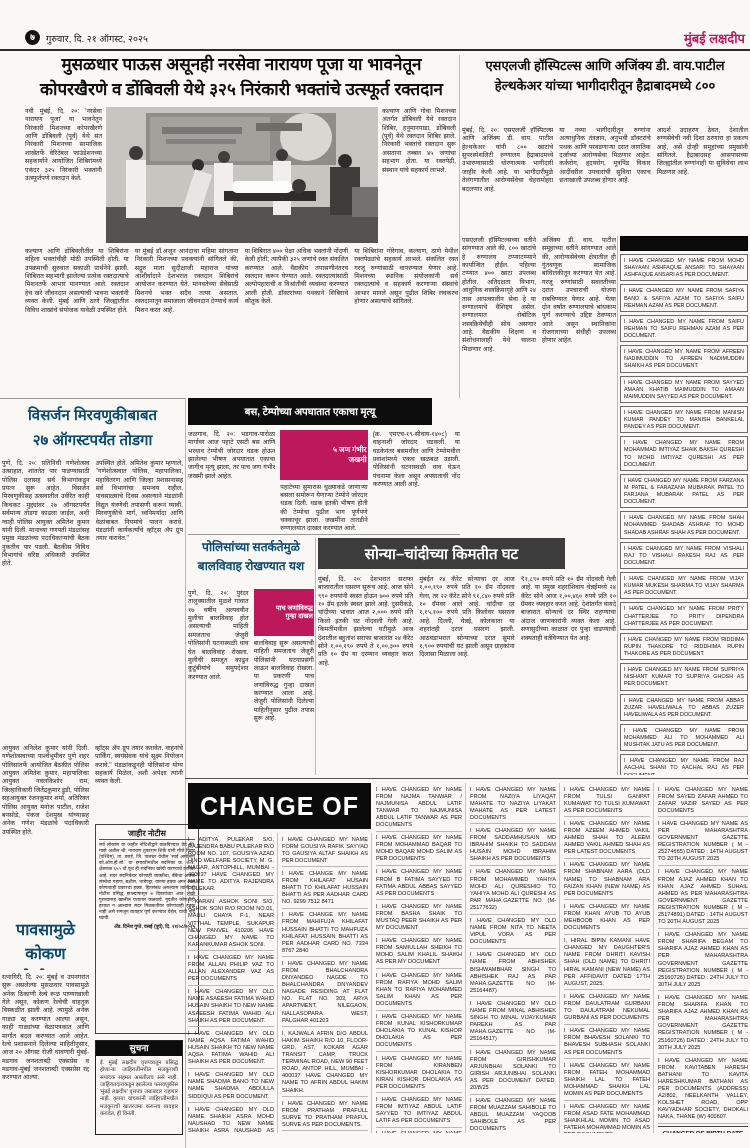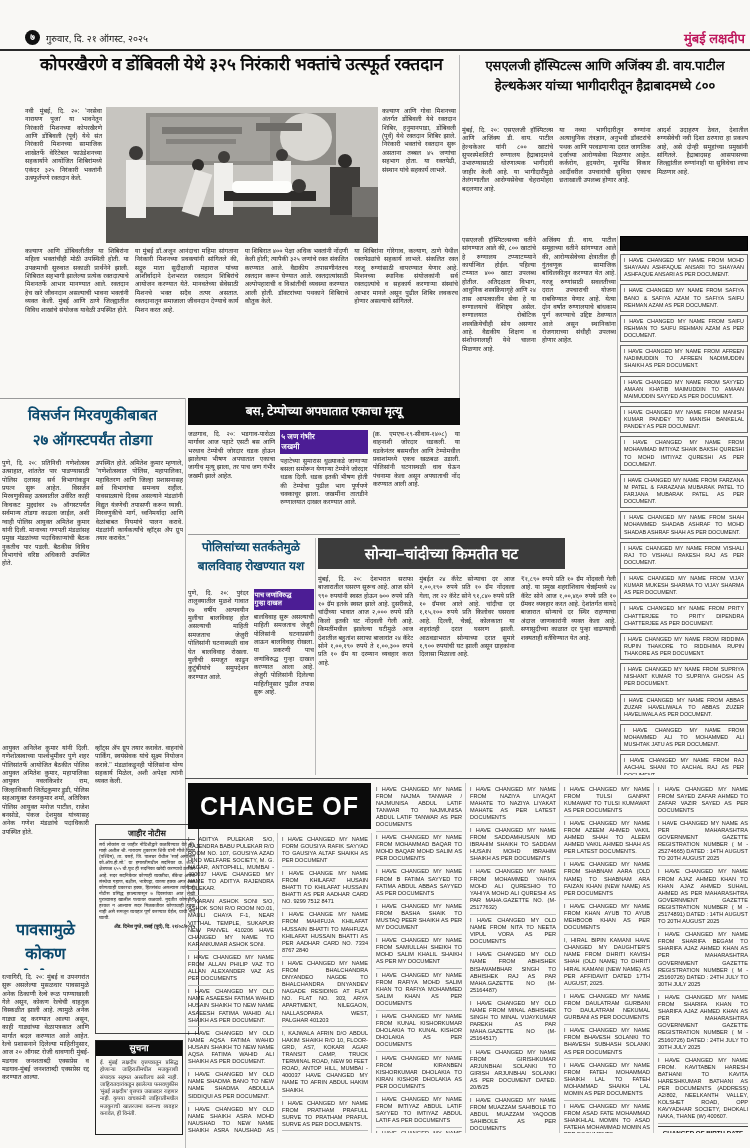--- a/index.html
+++ b/index.html
@@ -17,26 +17,26 @@
             font-size:17px;font-weight:bold;line-height:1.45;color:#0e0e0e;}
   .slghead{left:461px;top:56px;width:288px;height:66px;text-align:center;
            font-size:13px;font-weight:bold;line-height:1.55;color:#0e0e0e;}
   .story{font-size:6.3px;line-height:1.33;text-align:justify;color:#262626;}
   .cols{display:flex;gap:6px;}
   .col{flex:1;overflow:hidden;}
   .vline{background:#b9b9b9;width:1px;}
   .hline{background:#9a9a9a;height:1px;}
   
   .barhead{background:#0d0d0d;color:#fff;font-weight:bold;text-align:center;}
-  .bus-bar{left:188px;top:398px;width:272px;height:27px;font-size:12px;line-height:27px;}
+  .bus-bar{left:188px;top:398px;width:244px;height:27px;font-size:10px;line-height:27px;}
   .gold-bar{left:318px;top:538px;width:247px;height:31px;background:#3c3c3c;color:#fff;
             font-weight:bold;text-align:center;font-size:15px;line-height:31px;}
   .subhead2{font-weight:bold;text-align:center;color:#0c4a6e;}
-  .inset{background:#4c1d95;color:#fff;font-weight:bold;text-align:left;
-         padding:2px 1px;margin:0 0 3px 0;}
+  .inset{background:#be185d;color:#fff;font-weight:bold;text-align:right;
+         padding:15px 1px;margin:0 0 3px 0;}
   
   .conr{left:620px;top:236px;width:128px;height:539px;}
   .conr-head{background:#0b0b0b;color:#fff;font-weight:bold;font-size:9px;
              text-align:center;line-height:13px;height:13px;letter-spacing:.5px;border:1px solid #000;}
   .rad{border:1px solid #6b6b6b;margin-top:3px;padding:2px 3px;font-size:5.4px;
        line-height:1.32;text-align:justify;color:#161616;}
   
   .bighead{left:188px;top:783px;width:183px;height:46px;background:#0b0b0b;color:#fff;
            font-size:25px;font-weight:bold;text-align:center;line-height:46px;letter-spacing:1px;}
   .bcol{padding-right:3px;border-right:1px solid #c4c4c4;}
@@ -58,20 +58,21 @@
 </head>
 <body>
 
 <div class="abs topbar">
   <span class="pgbadge">७</span>
   <span class="dateline">गुरुवार, दि. २१ ऑगस्ट, २०२५</span>
   <span class="brand">मुंबई लक्षदीप</span>
 </div>
 
 <div class="abs mainhead">
+  <div>मुसळधार पाऊस असूनही नरसेवा नारायण पूजा या भावनेतून</div>
   <div>कोपरखैरणे व डोंबिवली येथे ३२५ निरंकारी भक्तांचे उत्स्फूर्त रक्तदान</div>
 </div>
 
 <div class="abs" style="left:25px;top:107px;width:433px;height:136px;display:flex;gap:4px;">
   <div class="story" style="width:77px;flex:none;">नवी मुंबई, दि. २०: 'नरसेवा नारायण पूजा' या भावनेतून निरंकारी मिशनच्या कोपरखैरणे आणि डोंबिवली (पूर्व) येथे संत निरंकारी मिशनच्या सामाजिक शाखेतर्फे वेरिटेबल फाउंडेशनच्या सहकार्याने आयोजित शिबिरांमध्ये एकंदर ३२५ निरंकारी भक्तांनी उत्स्फूर्तपणे रक्तदान केले.</div>
   <div style="width:272px;flex:none;">
     <svg width="272" height="136" viewBox="0 0 272 136" xmlns="http://www.w3.org/2000/svg">
       <rect width="272" height="136" fill="#c7c5c0"></rect>
       <rect x="40" y="6" width="190" height="52" fill="#8f8d88"></rect>
       <rect x="44" y="10" width="120" height="44" fill="#a3a19c"></rect>

